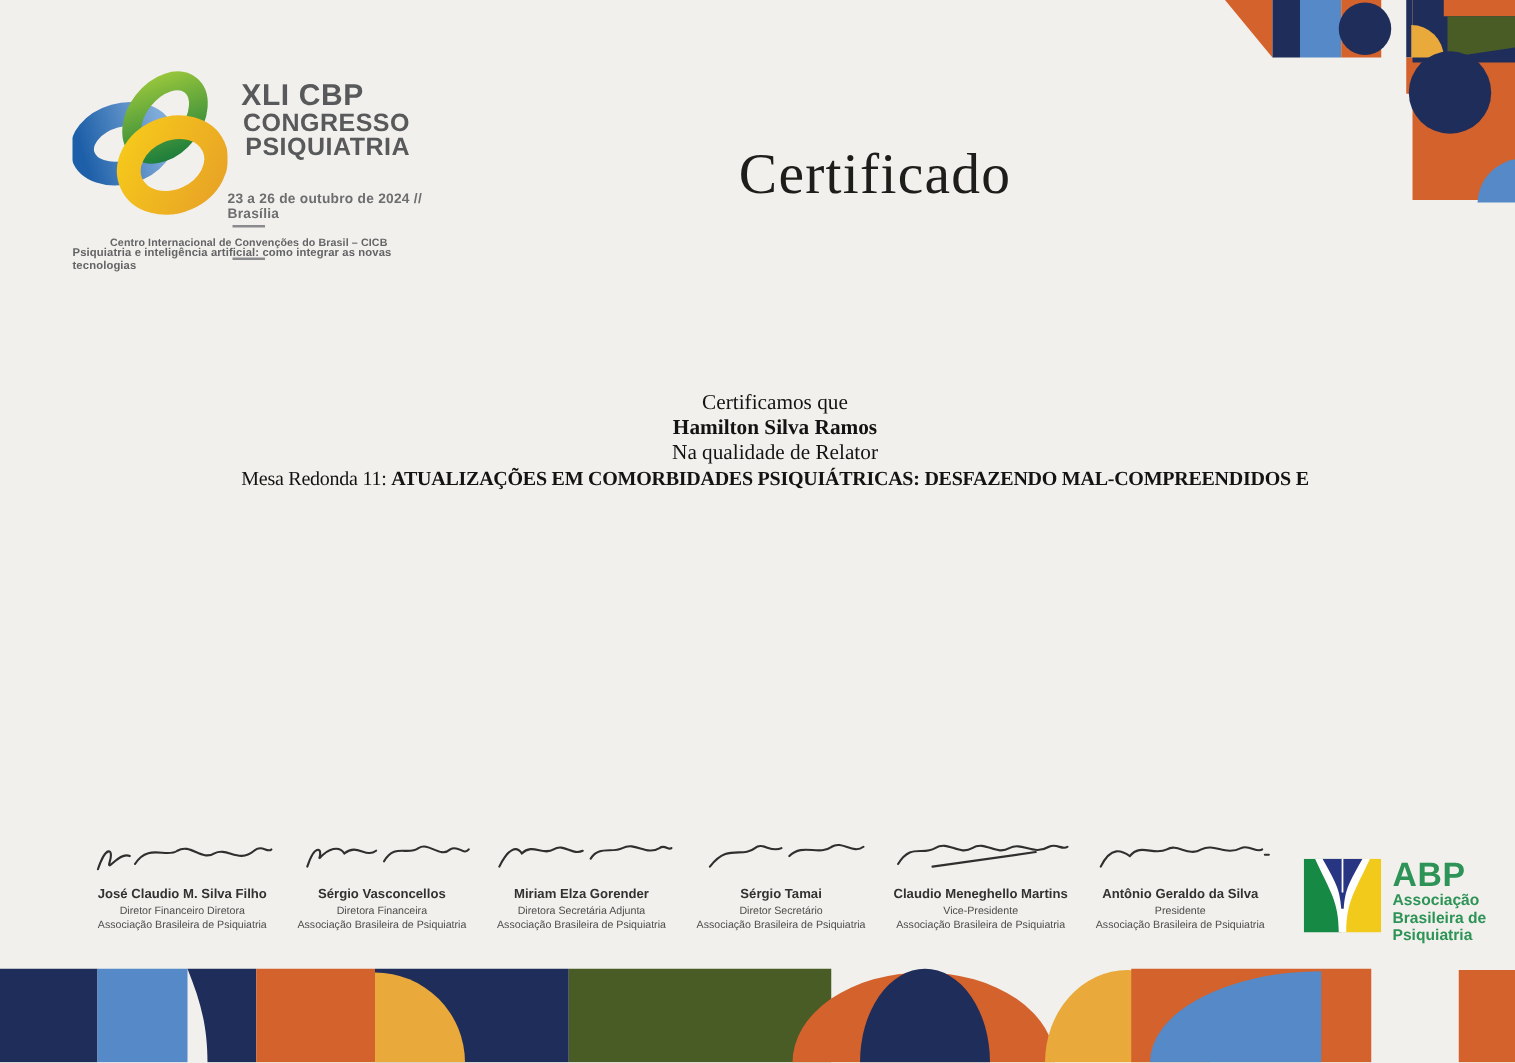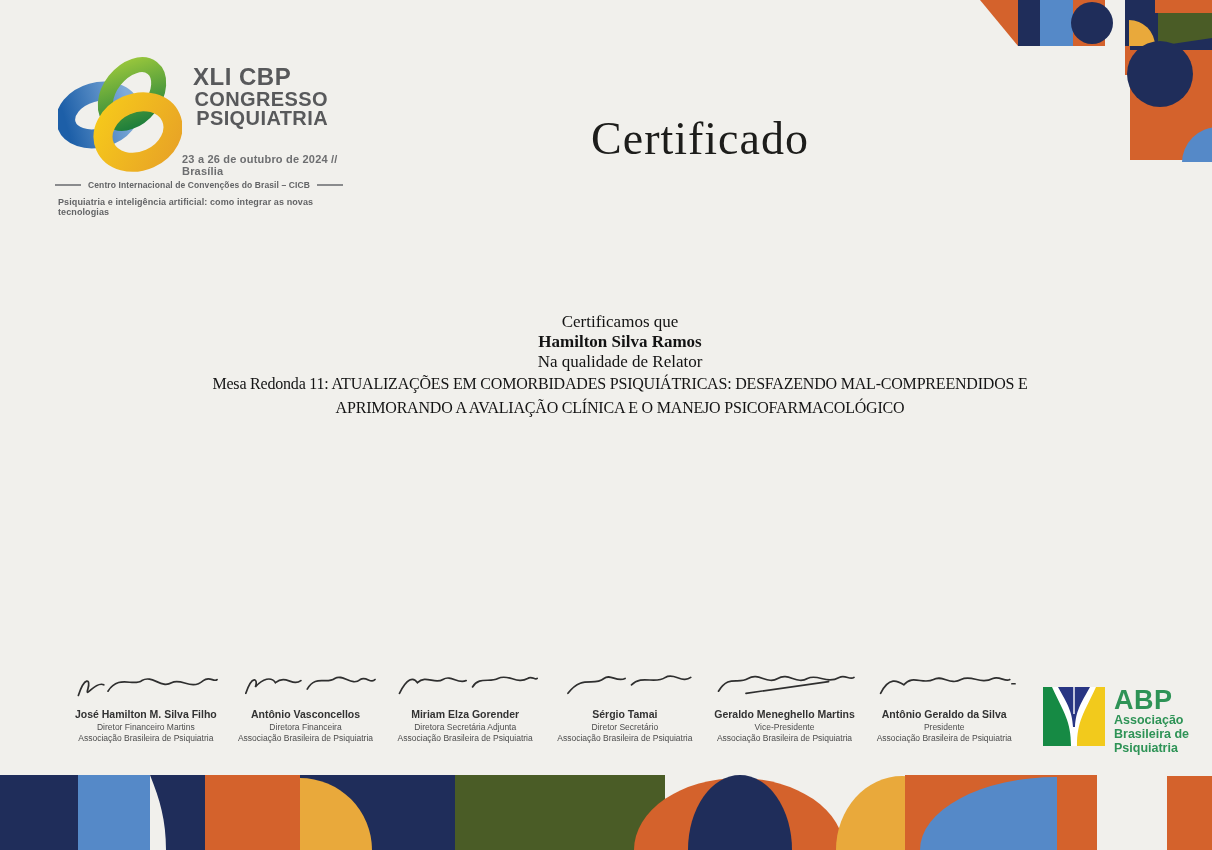--- a/index.html
+++ b/index.html
@@ -10,40 +10,40 @@
     color:#1a1a1a;
   }
   .abs{position:absolute;}
 
   
   .logo-mark{left:58px;top:52px;width:124px;height:122px;}
   .logo-text{left:180px;top:64px;width:148px;text-align:right;color:#58595b;}
   .logo-xli{font-size:24px;font-weight:700;letter-spacing:.5px;text-align:left;padding-left:13px;line-height:26px;}
   .logo-line{font-size:20px;font-weight:700;letter-spacing:.4px;line-height:19px;}
   .logo-date{left:182px;top:153px;width:200px;font-size:11px;font-weight:700;color:#6d6e70;letter-spacing:.2px;}
-  .venue-row{left:58px;top:180px;width:282px;display:flex;align-items:center;justify-content:center;gap:7px;color:#636466;}
+  .venue-row{left:58px;top:180px;width:282px;display:flex;align-items:center;justify-content:center;gap:7px;color:#636466;flex-direction:column;}
   .venue-row .dash{height:2px;width:26px;background:#8a8b8d;flex:0 0 auto;}
   .venue-row .venue-text{font-size:8.5px;font-weight:700;letter-spacing:.1px;white-space:nowrap;}
   .tagline{left:58px;top:197px;width:284px;text-align:left;font-size:9px;font-weight:700;color:#636466;letter-spacing:.1px;}
 
   
   .cert-title{left:440px;top:112px;width:520px;text-align:center;
     font-family:"Liberation Serif", serif;font-size:46px;font-weight:400;
     color:#1d1d1b;letter-spacing:1px;}
 
   
   .cert-body{left:45px;top:312px;width:1150px;text-align:center;
     font-family:"Liberation Serif", serif;font-size:17px;color:#131313;}
   .cert-body p{margin:0;}
   .p-intro{margin-top:6px;}
   .p-name{margin-top:26px;font-weight:700;}
   .p-part{margin-top:28px;line-height:23px;}
   .p-role{margin-top:24px;}
   .p-mesa{margin-top:22px;font-size:16px;line-height:24px;letter-spacing:-.2px;}
-  .p-mesa strong{font-weight:400;}
+  .p-mesa strong{font-weight:700;}
 
   
   .sig-row{left:66px;top:670px;width:958px;display:flex;}
   .sig-col{flex:1 1 0;text-align:center;padding:0 4px;}
   .sig-scribble{height:36px;margin-bottom:-2px;}
   .sig-name{font-size:10.5px;font-weight:700;color:#323232;line-height:13px;}
   .sig-role{font-size:8.5px;color:#4c4c4c;line-height:12px;}
   .sig-org{font-size:8.5px;color:#4c4c4c;line-height:11px;}
 
   
@@ -97,40 +97,39 @@
 
 <div class="abs cert-title">Certificado</div>
 
 <div class="abs cert-body">
   <p class="p-intro">Certificamos que</p>
   <p class="p-name">Hamilton Silva Ramos</p>
   <p class="p-role">Na qualidade de Relator</p>
   <p class="p-mesa">
     <span>Mesa Redonda 11:</span>
     <strong>ATUALIZAÇÕES EM COMORBIDADES PSIQUIÁTRICAS: DESFAZENDO MAL-COMPREENDIDOS E</strong><br>
-    <strong>APRIMORANDO A AVALIAÇÃO CLÍNICA E O MANEJO PSICOFARMACOLÓGICO</strong>
   </p>
 </div>
 
 <div class="abs sig-row">
 
   <div class="sig-col">
     <svg class="sig-scribble" viewBox="0 0 140 34">
       <path d="M6,24 C12,6 18,8 15,18 C12,28 22,10 30,14 M34,20 C44,4 58,16 66,10 C76,4 84,18 94,12 C104,7 112,20 124,10 C130,5 134,12 137,9" fill="none" stroke="#2f2f2f" stroke-width="1.6" stroke-linecap="round"></path>
     </svg>
-    <div class="sig-name">José Hamilton M. Silva Filho</div>
-    <div class="sig-role">Diretor Financeiro Martins</div>
+    <div class="sig-name">José Claudio M. Silva Filho</div>
+    <div class="sig-role">Diretor Financeiro Diretora</div>
     <div class="sig-org">Associação Brasileira de Psiquiatria</div>
   </div>
 
   <div class="sig-col">
     <svg class="sig-scribble" viewBox="0 0 140 34">
       <path d="M14,22 C20,4 26,8 23,16 C30,8 38,6 42,12 C52,4 58,16 66,10 M72,18 C80,4 90,14 98,8 C106,3 114,16 122,9 C128,5 132,14 136,9" fill="none" stroke="#2f2f2f" stroke-width="1.6" stroke-linecap="round"></path>
     </svg>
-    <div class="sig-name">Antônio Vasconcellos</div>
+    <div class="sig-name">Sérgio Vasconcellos</div>
     <div class="sig-role">Diretora Financeira</div>
     <div class="sig-org">Associação Brasileira de Psiquiatria</div>
   </div>
 
   <div class="sig-col">
     <svg class="sig-scribble" viewBox="0 0 140 34">
       <path d="M8,22 C15,8 21,6 25,12 C33,4 41,14 49,9 C57,4 63,14 71,10 M77,16 C83,6 93,12 101,8 C111,3 119,14 129,8 C133,5 136,10 138,8" fill="none" stroke="#2f2f2f" stroke-width="1.6" stroke-linecap="round"></path>
     </svg>
     <div class="sig-name">Miriam Elza Gorender</div>
     <div class="sig-role">Diretora Secretária Adjunta</div>
@@ -143,21 +142,21 @@
     </svg>
     <div class="sig-name">Sérgio Tamai</div>
     <div class="sig-role">Diretor Secretário</div>
     <div class="sig-org">Associação Brasileira de Psiquiatria</div>
   </div>
 
   <div class="sig-col">
     <svg class="sig-scribble" viewBox="0 0 140 34">
       <path d="M8,20 C18,4 26,14 36,8 C46,2 54,14 64,8 C74,2 82,14 92,8 C102,3 110,14 122,7 C128,4 132,10 136,7 M34,22 L112,11" fill="none" stroke="#2f2f2f" stroke-width="1.6" stroke-linecap="round"></path>
     </svg>
-    <div class="sig-name">Geraldo Meneghello Martins</div>
+    <div class="sig-name">Claudio Meneghello Martins</div>
     <div class="sig-role">Vice-Presidente</div>
     <div class="sig-org">Associação Brasileira de Psiquiatria</div>
   </div>
 
   <div class="sig-col">
     <svg class="sig-scribble" viewBox="0 0 140 34">
       <path d="M10,22 C18,6 26,10 32,14 C40,4 50,14 60,9 C68,4 76,15 86,9 C96,4 104,14 116,8 C122,5 128,12 132,9 M134,13 L137,13" fill="none" stroke="#2f2f2f" stroke-width="1.6" stroke-linecap="round"></path>
     </svg>
     <div class="sig-name">Antônio Geraldo da Silva</div>
     <div class="sig-role">Presidente</div>

